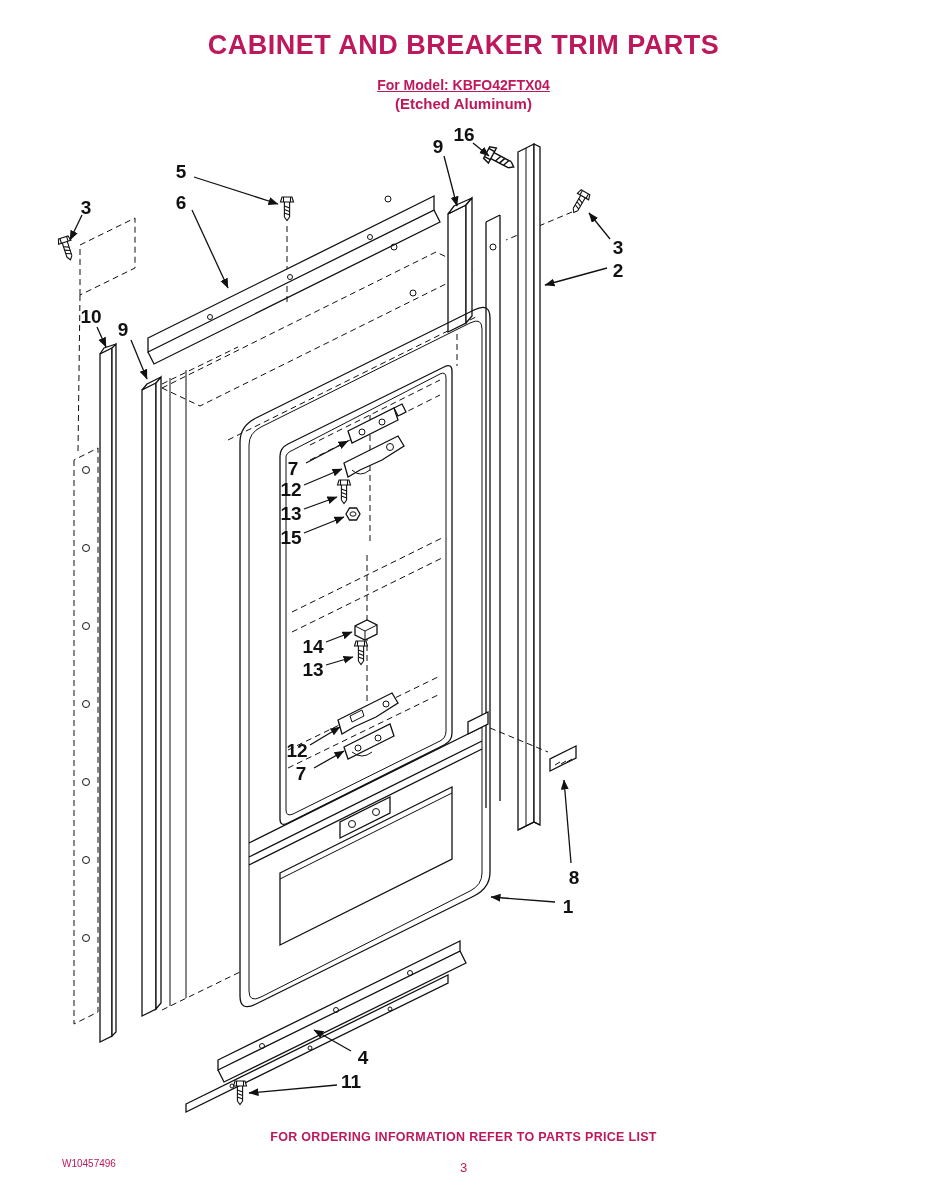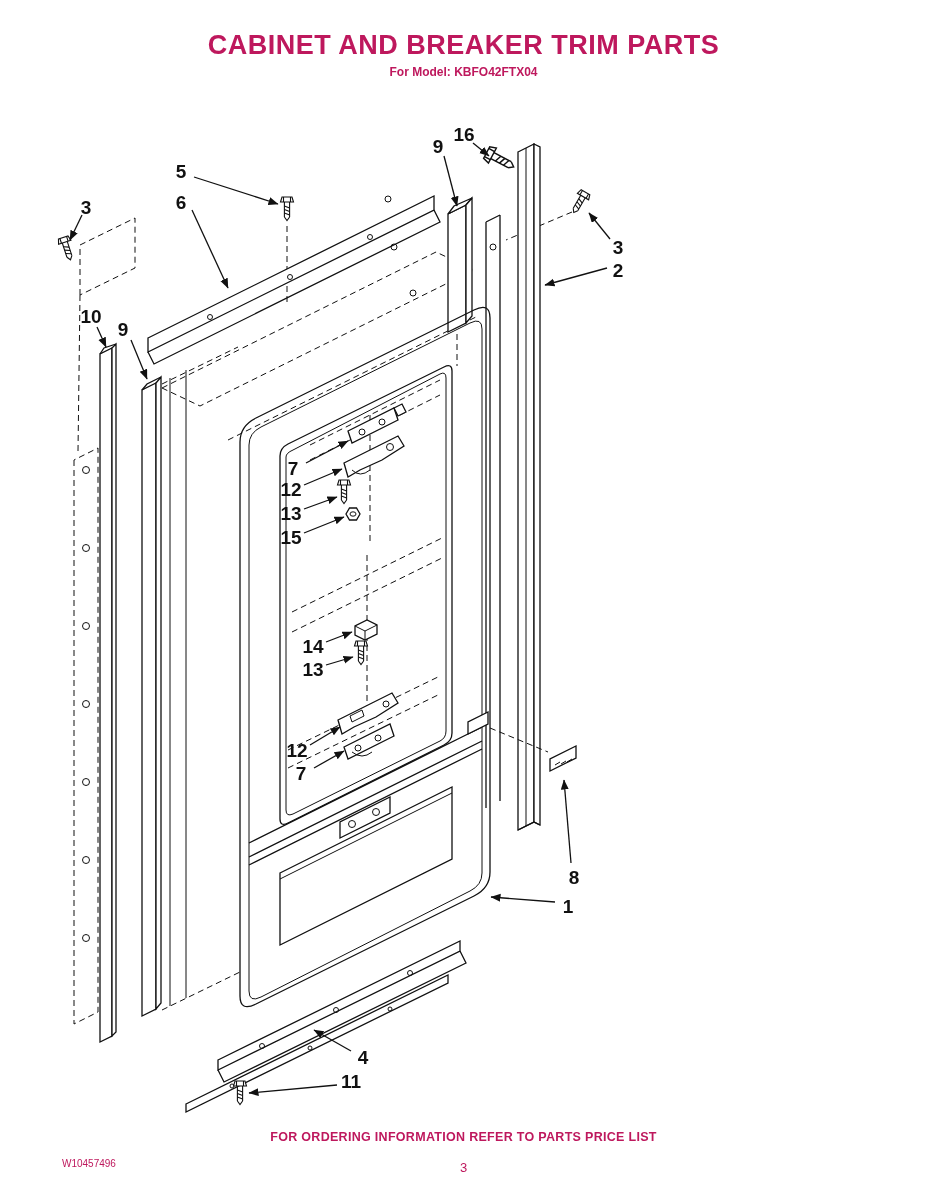--- a/index.html
+++ b/index.html
@@ -1,20 +1,20 @@
 <!DOCTYPE html>
 <html><head>
 <meta charset="utf-8">
 <style>
   html,body{margin:0;padding:0;background:#ffffff;}
   .page{position:relative;width:927px;height:1200px;background:#ffffff;overflow:hidden;
         font-family:"Liberation Sans",sans-serif;color:#be185d;}
   .hdr{position:absolute;left:0;top:0;width:100%;text-align:center;}
   .hdr h1{font-size:27px;font-weight:bold;margin:0;padding-top:30px;letter-spacing:.5px;}
-  .hdr .model{font-size:12px;font-weight:bold;margin-top:4px;}
+  .hdr .model{font-size:14px;font-weight:bold;margin-top:16px;text-decoration:underline;}
   .hdr .finish{font-size:15px;font-weight:bold;margin-top:2px;}
   svg.diagram{position:absolute;left:0;top:0;}
   .ftr-note{position:absolute;left:0;top:1130px;width:100%;text-align:center;
             font-size:12.5px;font-weight:bold;letter-spacing:.3px;}
   .ftr-doc{position:absolute;left:62px;top:1158px;font-size:10px;}
   .ftr-page{position:absolute;left:0;top:1160px;width:100%;text-align:center;font-size:13px;}
   svg .dash{stroke-dasharray:6 4;stroke-width:1;}
   svg .thin{stroke-width:1;}
   svg .solidpart{fill:#fff;}
   .callout line{stroke:#111;stroke-width:1.3;}
@@ -22,20 +22,21 @@
                 fill:#111;stroke:none;text-anchor:middle;dominant-baseline:central;}
 </style>
 </head>
 <body>
 
 <div class="page">
 
   <div class="hdr">
     <h1>CABINET AND BREAKER TRIM PARTS</h1>
     <div class="model">For Model: KBFO42FTX04</div>
+    <div class="finish">(Etched Aluminum)</div>
   </div>
 
   <svg class="diagram" width="927" height="1200" viewBox="0 0 927 1200">
     <defs>
       <marker id="arrow" markerUnits="userSpaceOnUse" markerWidth="11" markerHeight="9" refX="9.5" refY="4" orient="auto">
         <path d="M0,0 L10,4 L0,8 Z" fill="#111"></path>
       </marker>
       <g id="hexscrew" stroke="#111" stroke-width="1.1" fill="#fff">
         <path d="M -5,-9 L 5,-9 L 6.5,-4 L -6.5,-4 Z"></path>
         <path d="M -3.5,-9 L -3.5,-4 M 3.5,-9 L 3.5,-4" fill="none"></path>

